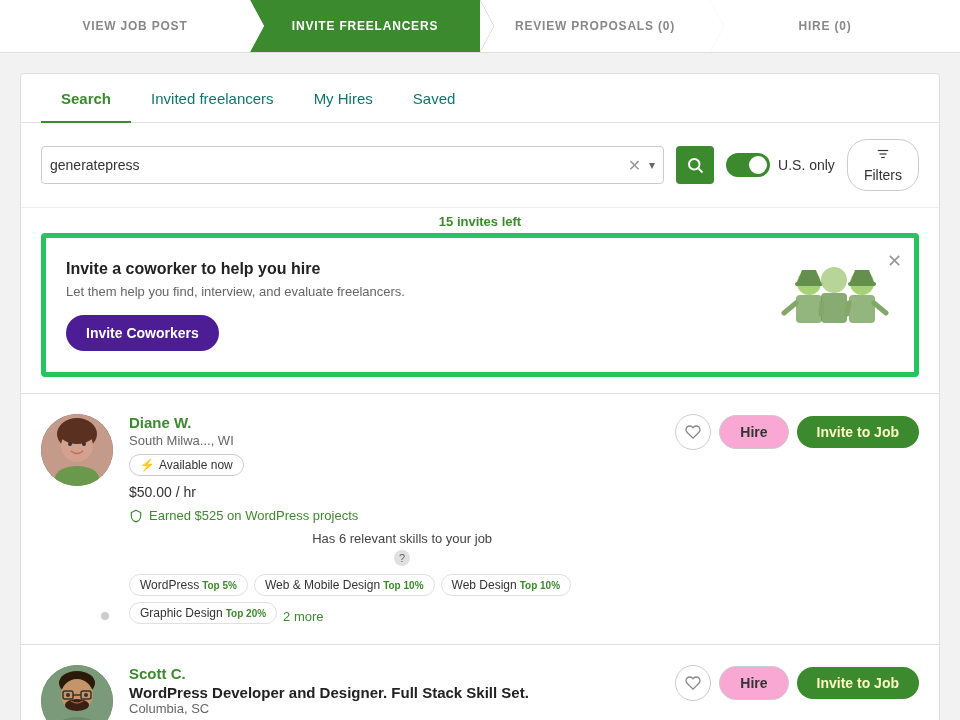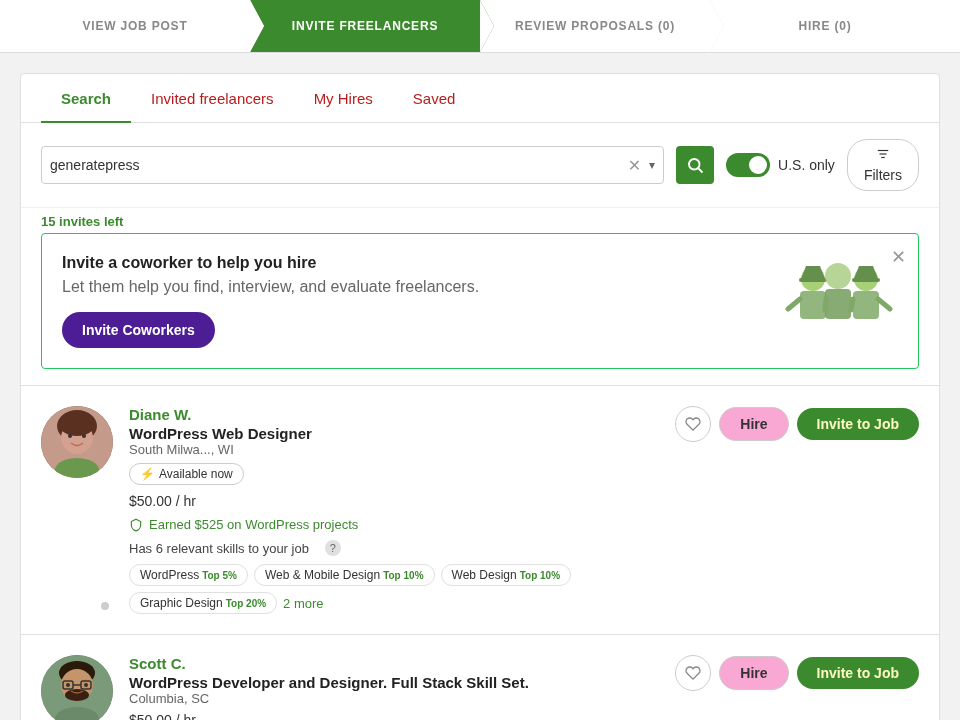--- a/index.html
+++ b/index.html
@@ -17,21 +17,21 @@
     
     .tabs {
       display: flex;
       border-bottom: 1px solid #e0e0e0;
       padding: 0 20px;
       text-align: center;
     }
     .tab {
       padding: 16px 20px 14px;
       font-size: 15px;
-      color: #b91c1c;
+      color: #0f766e;
       cursor: pointer;
       border-bottom: 2px solid transparent;
       margin-bottom: -1px;
     }
     .tab.active {
       color: #3c8a2e;
       border-bottom: 2px solid #3c8a2e;
       font-weight: 600;
     }
 
@@ -132,49 +132,49 @@
       padding: 7px 16px;
       cursor: pointer;
       background: #fff;
       font-size: 14px;
       color: #333;
       flex-direction: column;
     }
 
     
     .invites-left {
-      text-align: left;
+      text-align: center;
       padding: 6px 20px 4px;
       font-size: 13px;
       color: #666;
     }
     .invites-left span {
       color: #3c8a2e;
       font-weight: 600;
     }
 
     
     .coworker-banner {
       margin: 0 20px 16px;
-      border: 1px solid #22c55e;
+      border: 5px solid #22c55e;
       border-radius: 4px;
       padding: 20px;
       position: relative;
       display: flex;
       justify-content: space-between;
       align-items: center;
     }
     .coworker-banner-left h3 {
       font-size: 16px;
       font-weight: 600;
       margin-bottom: 6px;
       color: #222;
     }
     .coworker-banner-left p {
-      font-size: 16px;
+      font-size: 13px;
       color: #666;
       margin-bottom: 16px;
     }
     .invite-coworkers-btn {
       background: #4c1d95;
       color: #fff;
       border: none;
       border-radius: 20px;
       padding: 10px 20px;
       font-size: 14px;
@@ -282,39 +282,40 @@
       font-size: 13px;
       margin-bottom: 8px;
       cursor: pointer;
     }
     .relevant-skills {
       font-size: 13px;
       color: #444;
       margin-bottom: 8px;
       display: flex;
       align-items: center;
-      gap: 16px;
+      gap: 4px;
+      flex-direction: column;
     }
     .help-icon {
       width: 16px;
       height: 16px;
       border-radius: 50%;
       background: #e0e0e0;
       display: inline-flex;
       align-items: center;
       justify-content: center;
       font-size: 11px;
       color: #666;
       cursor: pointer;
     }
     .skills-row {
       display: flex;
       flex-wrap: wrap;
       gap: 6px;
-      align-items: center;
+      align-items: flex-end;
     }
     .skill-tag {
       display: flex;
       align-items: center;
       gap: 3px;
       border: 1px solid #e0e0e0;
       border-radius: 12px;
       padding: 3px 10px;
       font-size: 12px;
       color: #333;
@@ -587,21 +588,20 @@
 
           <ellipse cx="36" cy="64" rx="22" ry="12" fill="#6a994e"></ellipse>
         </svg>
       </div>
       <div class="online-dot"></div>
     </div>
     <div class="freelancer-info">
       <div class="freelancer-header">
         <div>
           <div class="freelancer-name">Diane W.</div>
-          <div class="freelancer-title">WordPress Web Designer</div>
           <div class="freelancer-location">South Milwa..., WI</div>
           <div class="available-badge">
             <span class="lightning">⚡</span>
             <span>Available now</span>
           </div>
           <div class="rate">$50.00 / hr</div>
           <div class="earned-link">
             <svg width="14" height="14" viewBox="0 0 24 24" fill="none" stroke="#3c8a2e" stroke-width="2">
                 <path d="M12 2l8 4v6c0 5-4 9-8 10C8 21 4 17 4 12V6z"></path>
               </svg>

